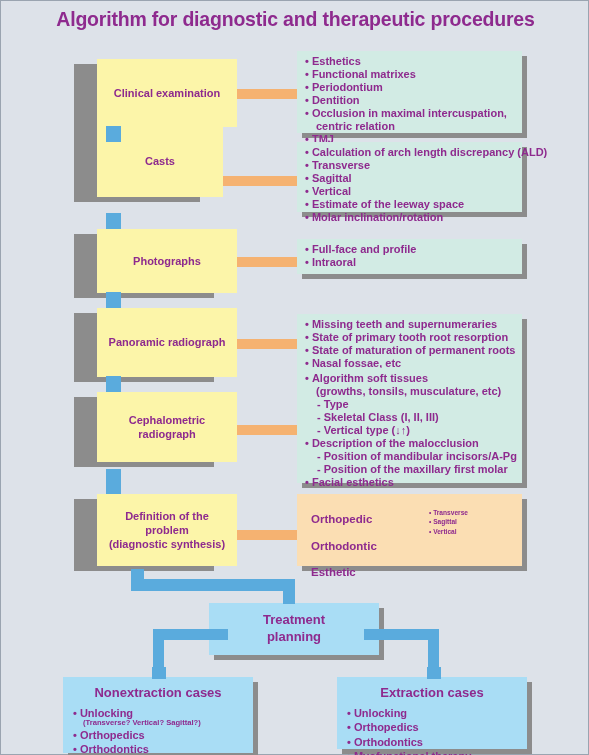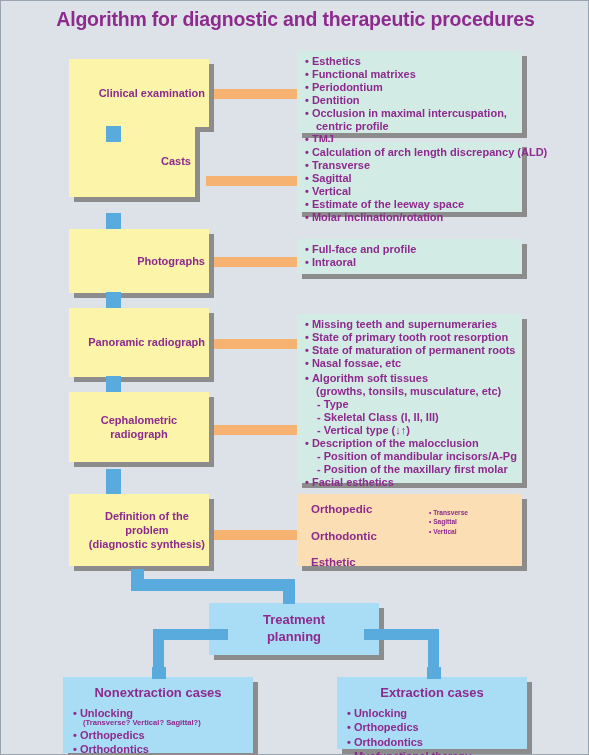--- a/index.html
+++ b/index.html
@@ -62,21 +62,22 @@
     height: 100%;
     z-index: 1;
     box-sizing: border-box;
   }
 
   .stage-box .face {
     background: #fbf4a8;
     background: #fcf5a9;
     display: flex;
     align-items: center;
-    justify-content: flex-end;
+    justify-content: center;
+    margin-left: 28px;
   }
   .stage-label {
     color: #8e2a8e;
     font-weight: bold;
     font-size: 11px;
     text-align: center;
     line-height: 1.28;
     font-family: "Liberation Sans Narrow", "Liberation Sans", sans-serif;
     padding: 0 4px;
   }
@@ -112,21 +113,21 @@
   .peach-col {
     position: absolute;
     left: 14px;
     top: 10px;
     color: #8e2a8e;
     font-weight: bold;
     font-size: 11.5px;
     line-height: 1;
     font-family: "Liberation Sans Narrow", "Liberation Sans", sans-serif;
   }
-  .peach-col div { margin-bottom: 15px; }
+  .peach-col div { margin-bottom: 15px; margin-top: 10px; }
   .peach-sub {
     position: absolute;
     left: 132px;
     top: 14px;
     margin: 0;
     padding: 0;
     list-style: none;
   }
   .peach-sub li {
     color: #8e2a8e;
@@ -271,21 +272,21 @@
 
   <div class="box detail-box" style="left:296px; top:50px; width:225px; height:82px;">
     <div class="shadow"></div>
     <div class="face">
       <ul class="detail-list" id="list-clinical">
           <li class="lvl1">Esthetics</li>
           <li class="lvl1">Functional matrixes</li>
           <li class="lvl1">Periodontium</li>
           <li class="lvl1">Dentition</li>
           <li class="lvl1">Occlusion in maximal intercuspation,</li>
-          <li class="cont">centric profile</li>
+          <li class="cont">centric relation</li>
           <li class="lvl1">TMJ</li>
           <li class="lvl1">Musculature       • Posture</li>
         </ul>
     </div>
   </div>
 
   <div class="box detail-box" style="left:296px; top:141px; width:225px; height:70px;">
     <div class="shadow"></div>
     <div class="face">
       <ul class="detail-list" id="list-casts">

